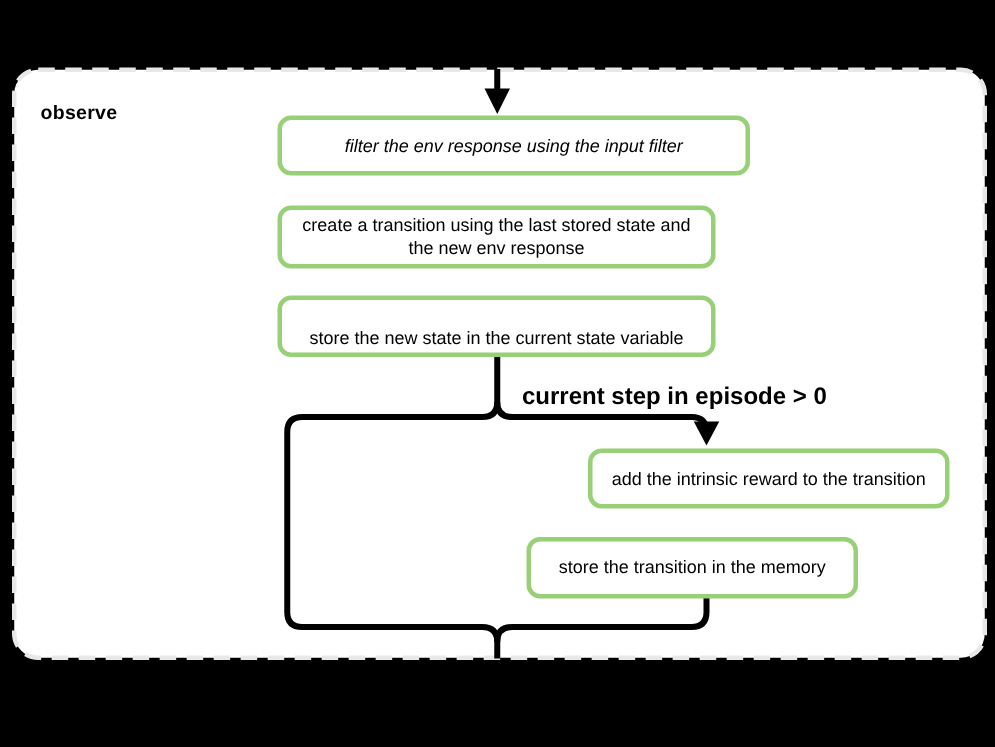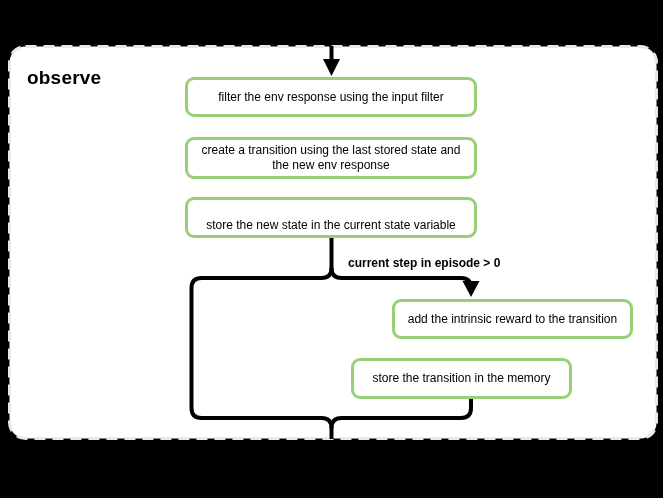--- a/index.html
+++ b/index.html
@@ -34,50 +34,50 @@
     stroke-width: 4;
   }
   .arrowhead {
     fill: var(--connector, #000000);
     stroke: none;
   }
   .diagram-title {
     position: absolute;
     left: 27px;
     top: 67px;
-    font-size: 19px;
+    font-size: 13px;
     font-weight: bold;
     color: var(--text, #000000);
     letter-spacing: 0.2px;
   }
   .node {
     position: absolute;
     box-sizing: border-box;
     background: var(--node_fill, #ffffff);
     border: 3px solid var(--node_border, #97d077);
     border-radius: 9px;
     display: flex;
     align-items: center;
     justify-content: center;
     text-align: center;
     font-size: 12px;
     line-height: 15px;
     color: var(--text, #000000);
     padding: 2px 8px;
   }
-  .node-1 { left: 185px; top: 77px;  width: 292px; height: 40px; }
+  .node-1 { left: 185px; top: 77px;  width: 315px; height: 40px; font-style: italic; }
   .node-2 { left: 185px; top: 137px; width: 292px; height: 42px; }
   .node-3 { left: 185px; top: 197px; width: 292px; height: 41px; align-items: flex-end; }
   .node-4 { left: 351px; top: 299px; width: 241px; height: 40px; margin-left: 41px; }
   .node-5 { left: 351px; top: 358px; width: 221px; height: 41px; }
   .condition-label {
     position: absolute;
     left: 348px;
     top: 256px;
-    font-size: 12px;
+    font-size: 16px;
     font-weight: bold;
     color: var(--text, #000000);
     white-space: nowrap;
   }
 </style>
 </head>
 <body>
 
 <div class="canvas">
 

